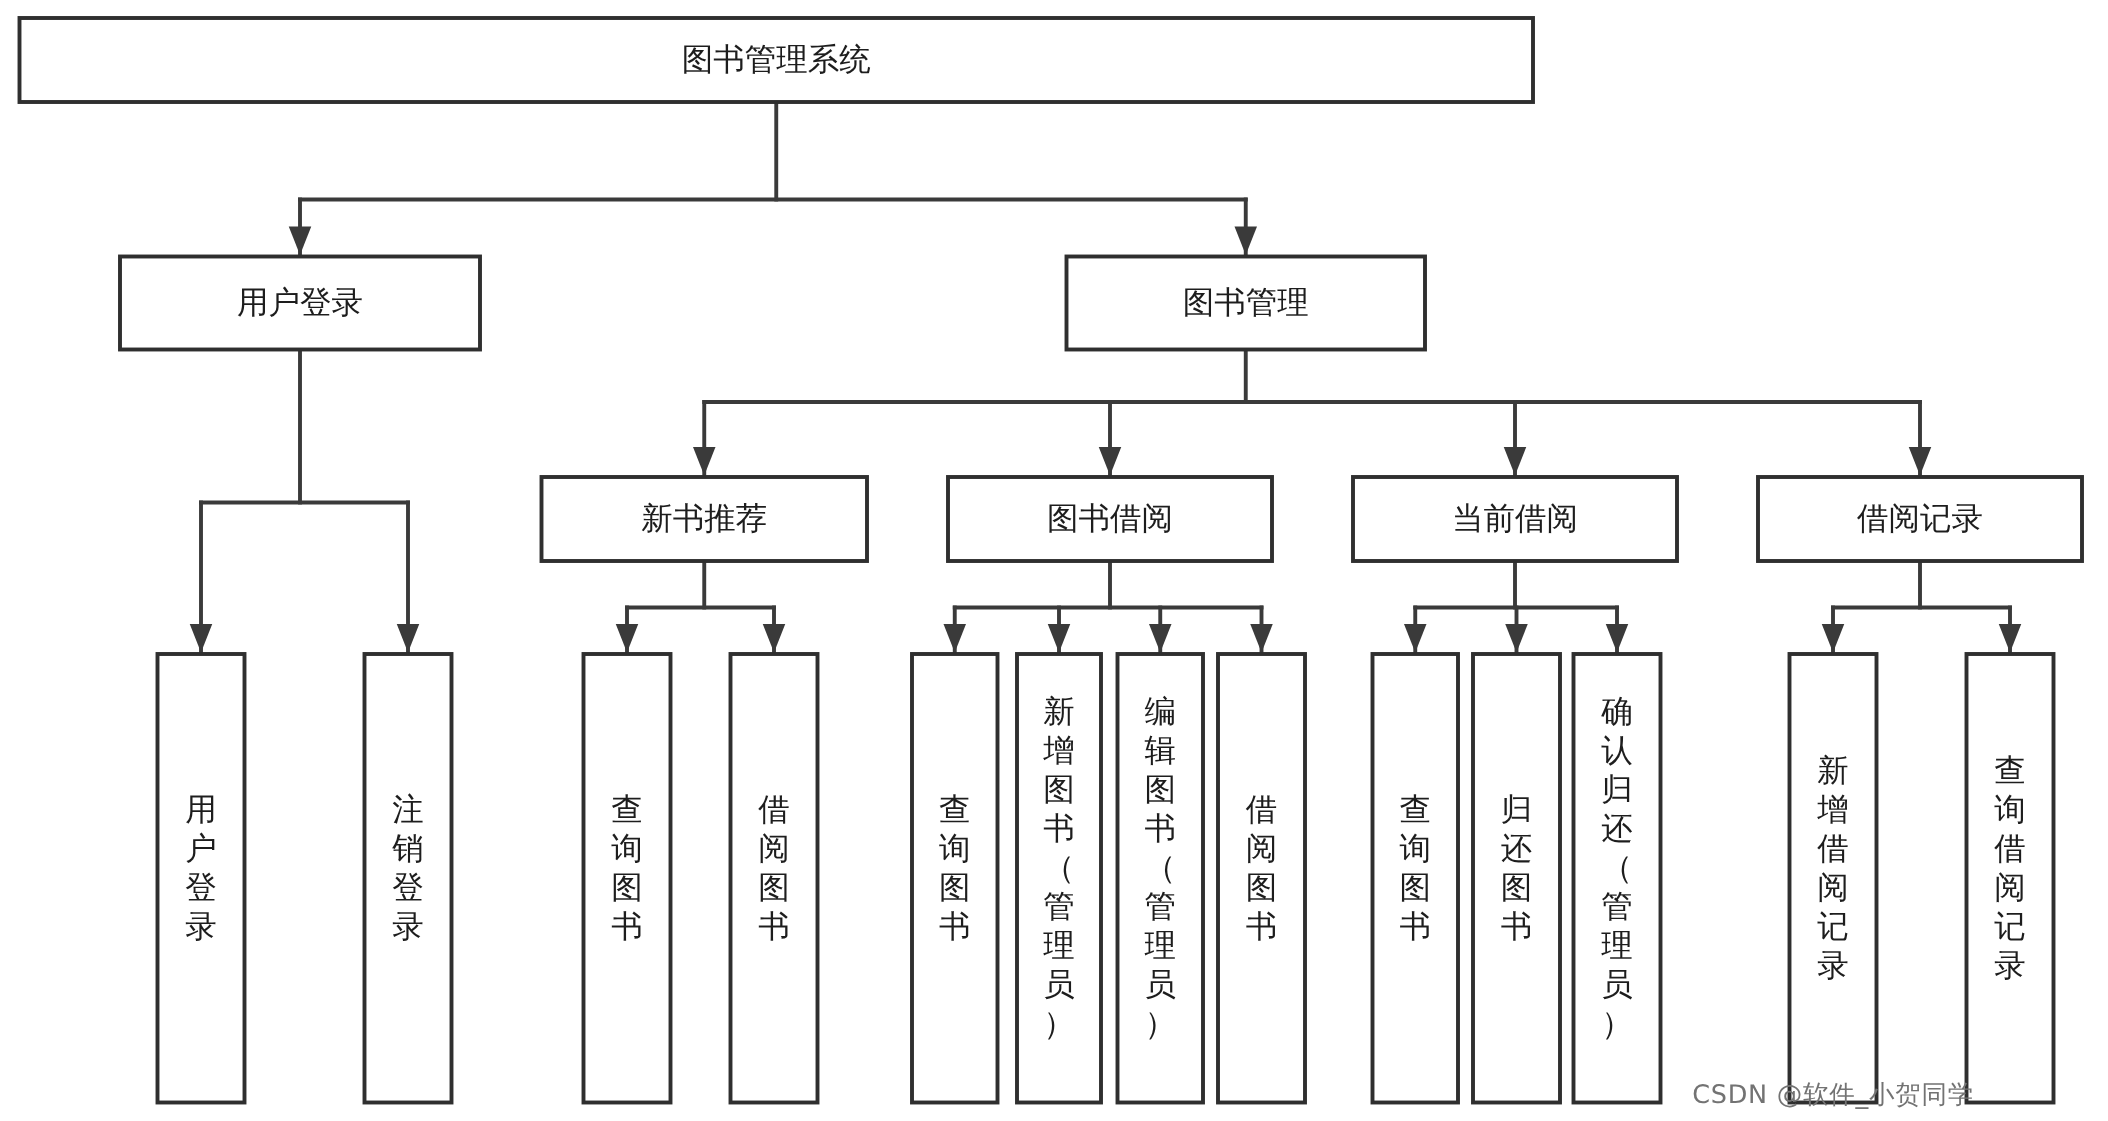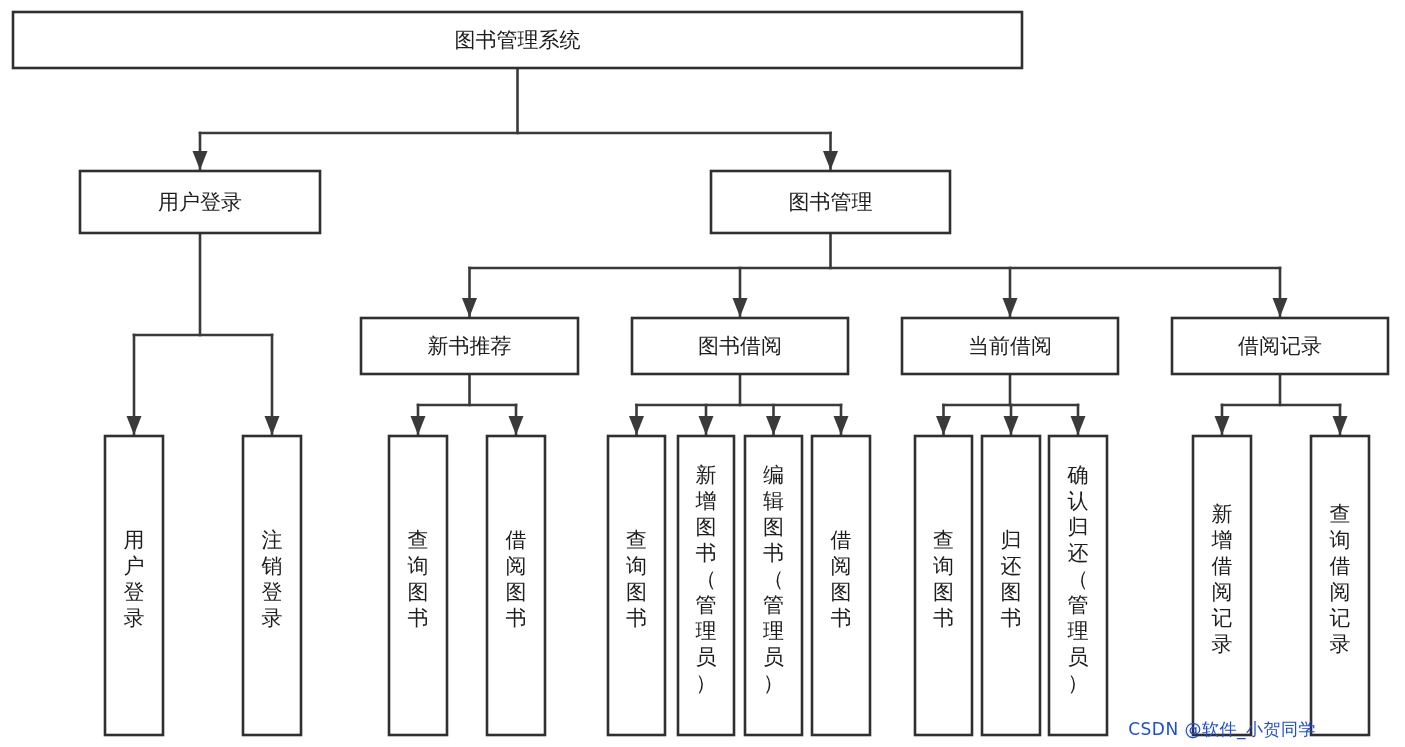--- a/index.html
+++ b/index.html
@@ -54,21 +54,21 @@
     font-size: 21px;
     fill: #1d1d1d;
     text-anchor: middle;
   }
   .watermark-text {
     position: absolute;
     right: 6px;
     bottom: 6px;
     font-family: "DejaVu Sans", "Liberation Sans", sans-serif;
     font-size: 17px;
-    color: #1d4ed8;
+    color: #737373;
     letter-spacing: 0.5px;
     white-space: nowrap;
     user-select: none;
   }
 </style>
 </head>
 <body>
 
 <div id="diagram-root">
 

